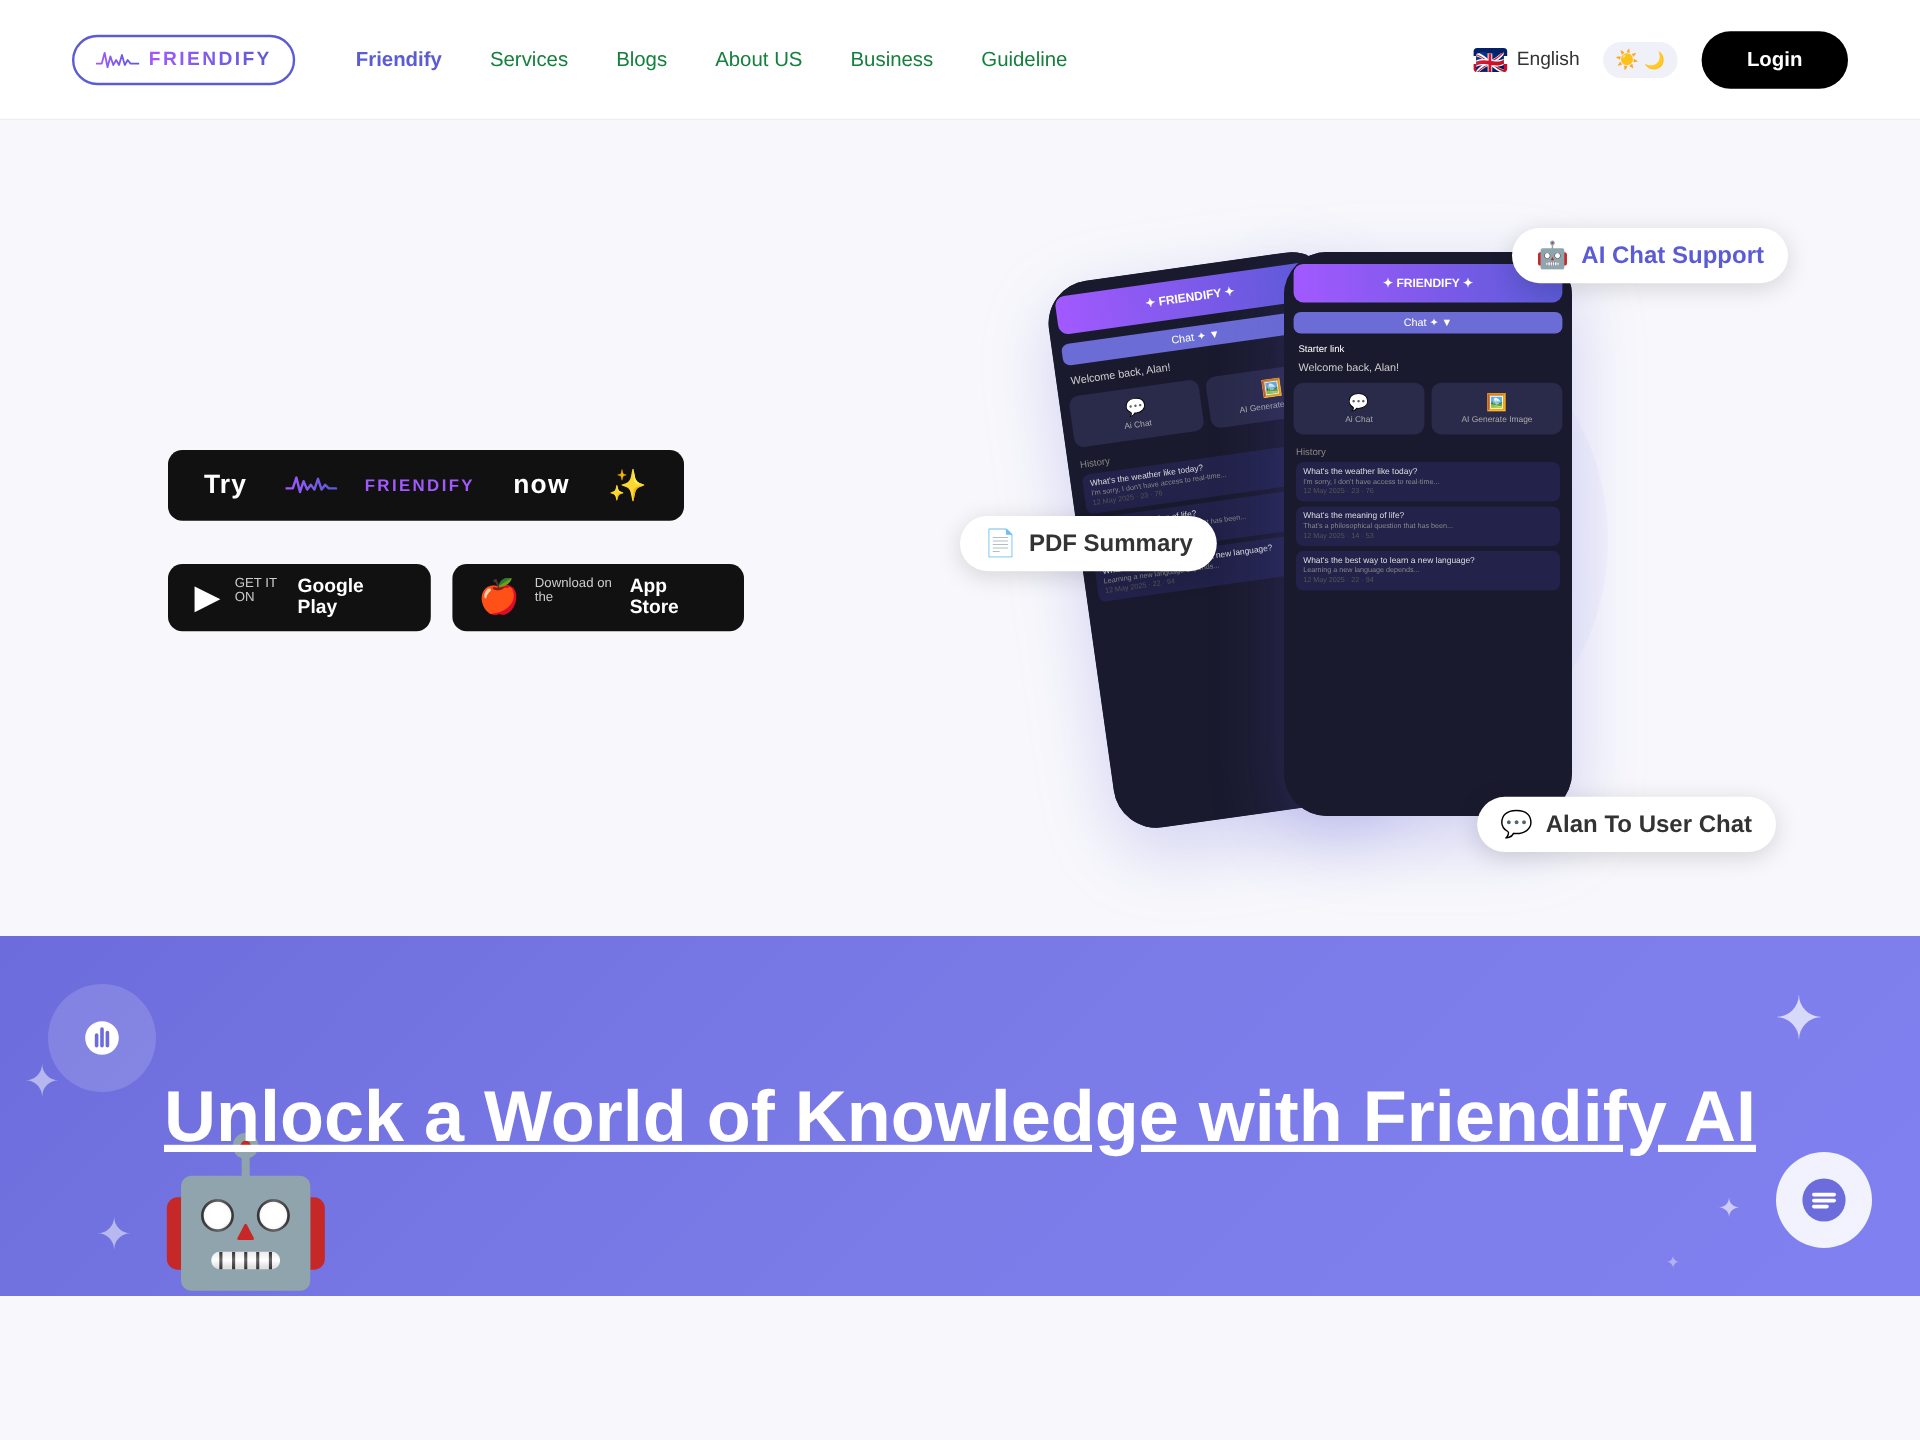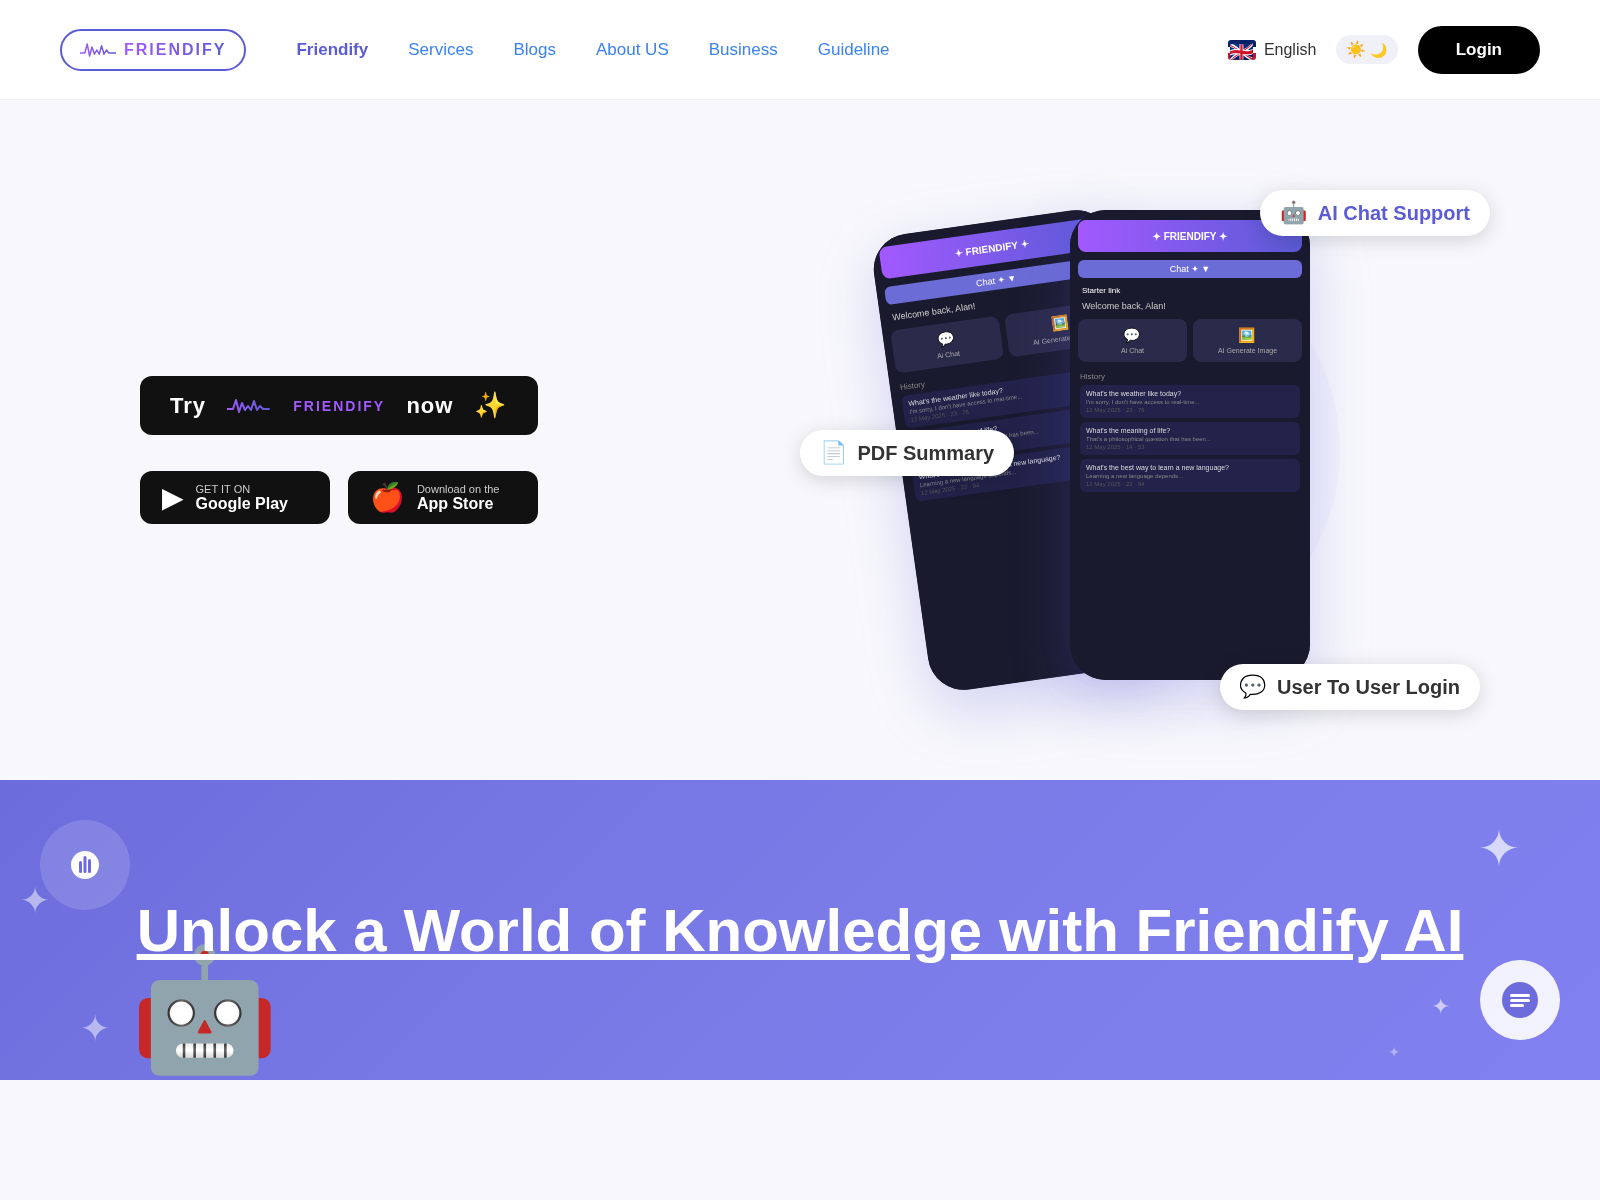--- a/index.html
+++ b/index.html
@@ -40,21 +40,21 @@
       letter-spacing: 2px;
       background: linear-gradient(90deg, #a259ff, #5b5bd6);
       -webkit-background-clip: text;
       -webkit-text-fill-color: transparent;
       text-transform: uppercase;
     }
     .nav-links { display: flex; align-items: center; gap: 40px; }
     .nav-link {
       font-size: 17px;
       text-decoration: none;
-      color: #3b82f6;
+      color: #15803d;
       cursor: pointer;
     }
     .nav-link.active { color: #5b5bd6; font-weight: 600; }
     .navbar-right { display: flex; align-items: center; gap: 20px; }
     .lang-btn {
       display: flex;
       align-items: center;
       gap: 8px;
       font-size: 16px;
       color: #333;
@@ -149,21 +149,21 @@
       border-radius: 12px;
       padding: 10px 22px;
       display: flex;
       align-items: center;
       gap: 12px;
       cursor: pointer;
       border: none;
       min-width: 190px;
     }
     .store-btn-icon { font-size: 28px; }
-    .store-btn-text { display: flex; flex-direction: column; text-align: left; }
+    .store-btn-text { display: flex; flex-direction: row; text-align: left; }
     .store-btn-small { font-size: 11px; color: #ccc; }
     .store-btn-big { font-size: 16px; font-weight: 700; }
 
     
     .hero-right {
       position: relative;
       width: 700px;
       height: 580px;
       flex-shrink: 0;
     }
@@ -526,21 +526,21 @@
     <div class="badge badge-ai">
       <span class="badge-icon">🤖</span>
       <span class="badge-text">AI Chat Support</span>
     </div>
     <div class="badge badge-pdf">
       <span class="badge-icon">📄</span>
       <span class="badge-text">PDF Summary</span>
     </div>
     <div class="badge badge-chat">
       <span class="badge-icon">💬</span>
-      <span class="badge-text">User To User Login</span>
+      <span class="badge-text">Alan To User Chat</span>
     </div>
   </div>
 </section>
 
 <section class="banner">
   <div class="banner-icon-tl">
     <svg width="44" height="44" viewBox="0 0 44 44" fill="white" xmlns="http://www.w3.org/2000/svg">
       <rect x="8" y="8" width="28" height="28" rx="14" fill="white"></rect>
       <rect x="16" y="18" width="3" height="12" rx="1.5" fill="#6c6cdc"></rect>
       <rect x="20.5" y="13" width="3" height="17" rx="1.5" fill="#6c6cdc"></rect>

